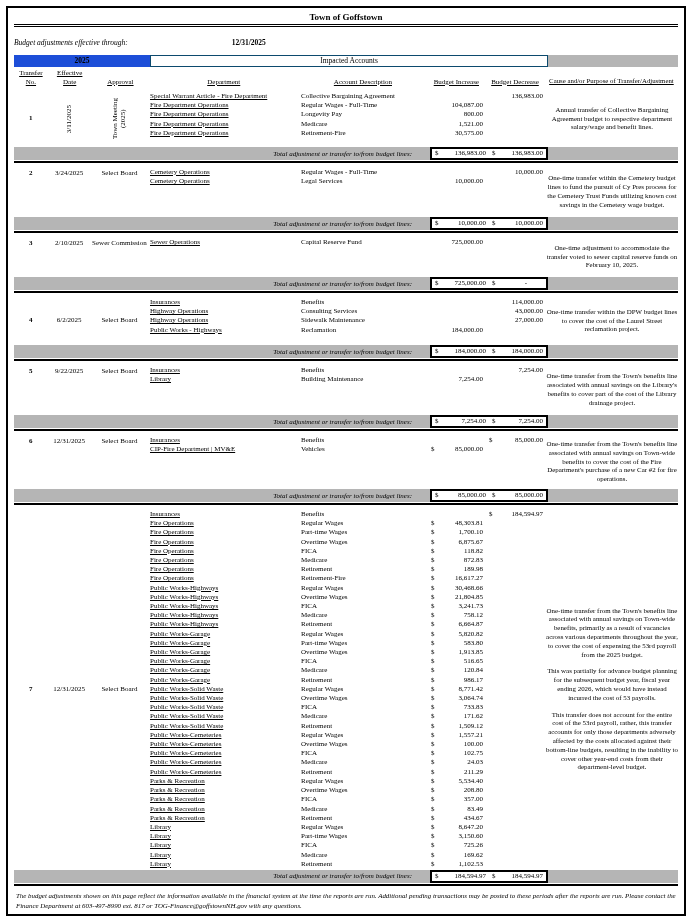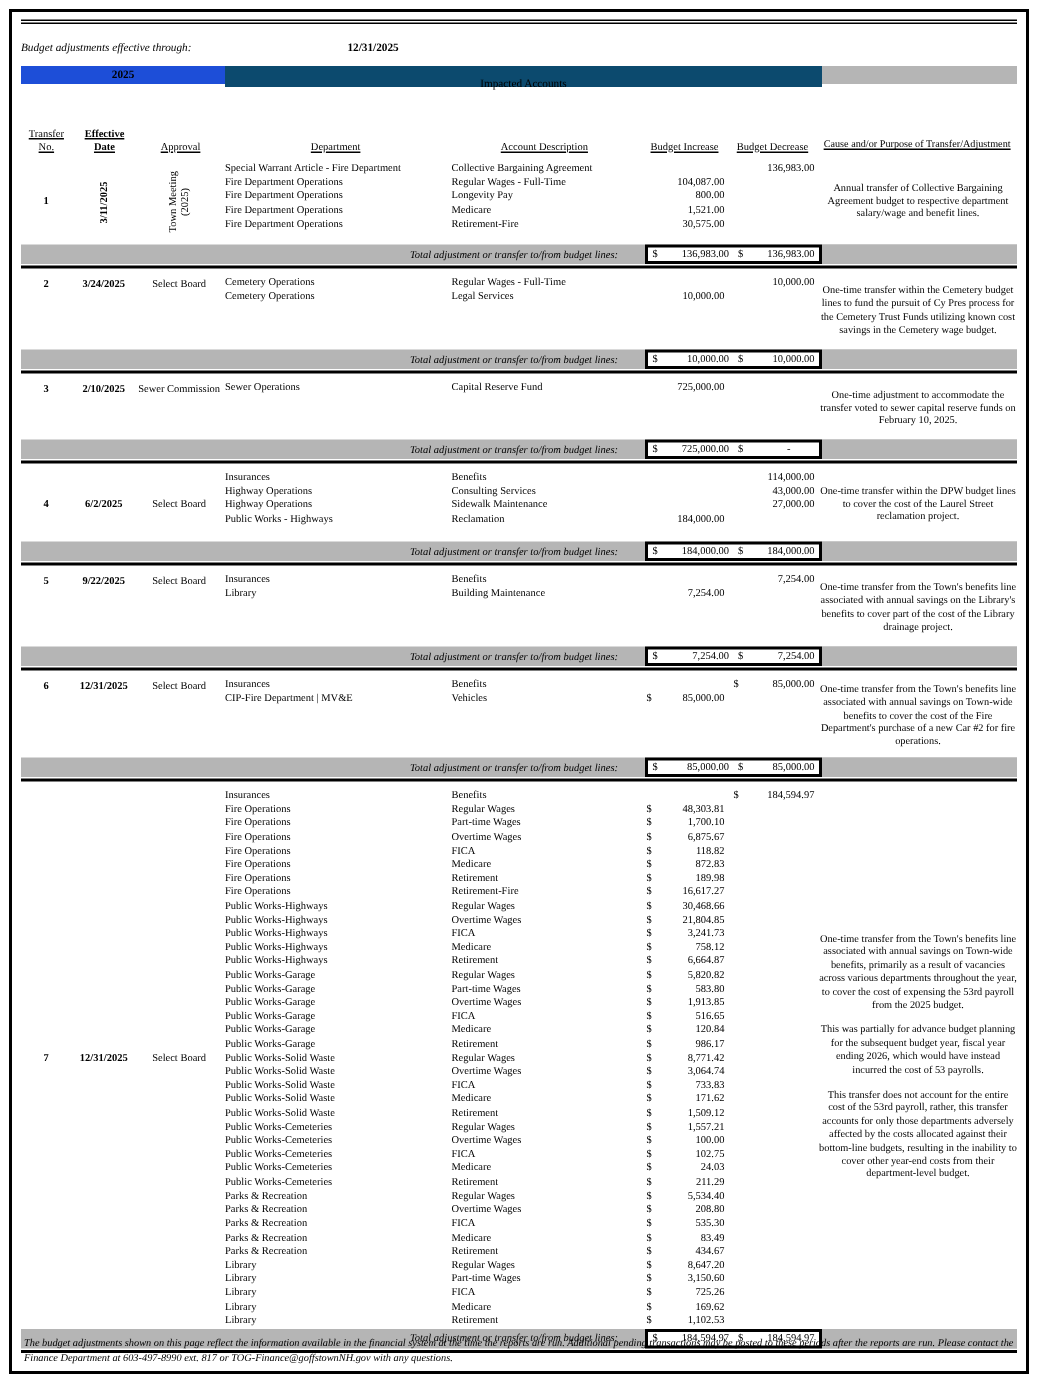--- a/index.html
+++ b/index.html
@@ -8,39 +8,39 @@
   .inner{padding:4px 6px 0 6px;}
   .title{font-size:9px;font-weight:bold;text-align:center;line-height:11px;}
   .subtitle{font-size:8px;text-align:center;line-height:10px;}
   .hline{border-top:1px solid #000;height:0;margin:1px 0;}
   .eff-row{display:flex;margin-top:9px;height:12px;font-size:7.5px;align-items:center;}
   .eff-label{font-style:italic;text-align:center;}
   .eff-date{font-weight:bold;margin-left:104px;}
   .band-row{display:flex;margin-top:7px;height:12px;}
   .band{font-size:7.5px;text-align:center;line-height:12px;}
   .band-year{width:136px;background:#1d4ed8;font-weight:bold;}
-  .band-imp{width:398px;border:7px solid #0c4a6e;box-sizing:border-box;background:#fff;line-height:10px;}
+  .band-imp{width:398px;border:1px solid #0c4a6e;box-sizing:border-box;background:#fff;line-height:10px;}
   .band-right{flex:1;background:#b5b5b5;}
   .cols{display:flex;font-size:7px;margin-top:2px;align-items:flex-end;line-height:8.5px;padding-bottom:1px;}
-  .cols .c{text-align:center;margin-top:27px;}
+  .cols .c{text-align:center;}
   .cols span{text-decoration:underline;}
-  .c-no{width:34px;}.c-date{width:44px;font-weight:bold;}.c-app{width:58px;}.c-dept{width:150px;}
+  .c-no{width:34px;}.c-date{width:44px;}.c-app{width:58px;}.c-dept{width:150px;}
   .c-acct{width:130px;}.c-inc{width:58px;font-family:Liberation Serif, serif;}.c-dec{width:60px;}.c-cause{width:134px;}
   .h-cause span{white-space:nowrap;font-size:6.8px;}
   .sec{margin-top:5px;}
   .sec-main{display:flex;align-items:stretch;}
   .cell{font-size:7px;line-height:9.2px;}
   .idc{display:flex;flex-direction:column;justify-content:center;align-items:center;text-align:center;}
   .idc.top{justify-content:flex-start;padding-top:1px;}
   .c-no.idc{font-weight:bold;}
   .c-app{white-space:nowrap;}
   .rot{writing-mode:vertical-rl;transform:rotate(180deg);max-height:54px;line-height:8px;white-space:normal;}
   .c-rows{width:398px;display:flex;flex-direction:column;justify-content:flex-start;}
   .arow{display:flex;}
-  .r-dept{width:150px;padding-left:2px;box-sizing:border-box;}
+  .r-dept{width:150px;padding-left:2px;box-sizing:border-box;text-decoration:underline;}
   .r-acct{width:130px;padding-left:3px;box-sizing:border-box;}
   .m{position:relative;display:flex;justify-content:flex-end;box-sizing:border-box;}
   .r-inc{width:58px;padding-right:3px;}
   .r-dec{width:60px;padding-right:3px;}
   .m .ds{position:absolute;left:3px;}
   .m .dash{padding-right:16px;}
   .c-cause{display:flex;flex-direction:column;justify-content:center;text-align:center;font-size:6.9px;line-height:8.8px;}
   .ppara{margin:4px 0;}
   .trow{display:flex;background:#b5b5b5;height:13px;align-items:center;margin-top:1px;}
   .t-label{width:416px;text-align:right;font-size:7px;font-style:italic;padding-right:18px;box-sizing:border-box;}
@@ -50,20 +50,21 @@
   .t-box .t-dec{width:57px;padding-right:3px;}
   .t-rest{flex:1;height:13px;background:#b5b5b5;}
   .thick{height:2px;background:#000;margin-top:1px;}
   .footer{position:absolute;left:8px;right:8px;bottom:3px;font-size:6.9px;font-style:italic;line-height:10px;}
 </style>
 </head>
 <body>
 
 <div class="page">
   <div class="inner">
+    <div class="title">Town of Goffstown</div>
     <div class="hline"></div>
     <div class="hline"></div>
 
     <div class="eff-row">
       <span class="eff-label">Budget adjustments effective through:</span>
       <span class="eff-date">12/31/2025</span>
     </div>
 
     <div class="band-row">
       <div class="band band-year">2025</div>
@@ -664,21 +665,21 @@
                   <span class="ds">$</span>
                   <span class="av">208.80</span>
                 </div>
                 <div class="cell m r-dec"></div>
               </div>
               <div class="arow">
                 <div class="cell r-dept">Parks &amp; Recreation</div>
                 <div class="cell r-acct">FICA</div>
                 <div class="cell m r-inc">
                   <span class="ds">$</span>
-                  <span class="av">535.30</span>
+                  <span class="av">357.00</span>
                 </div>
                 <div class="cell m r-dec"></div>
               </div>
               <div class="arow">
                 <div class="cell r-dept">Parks &amp; Recreation</div>
                 <div class="cell r-acct">Medicare</div>
                 <div class="cell m r-inc">
                   <span class="ds">$</span>
                   <span class="av">83.49</span>
                 </div>

